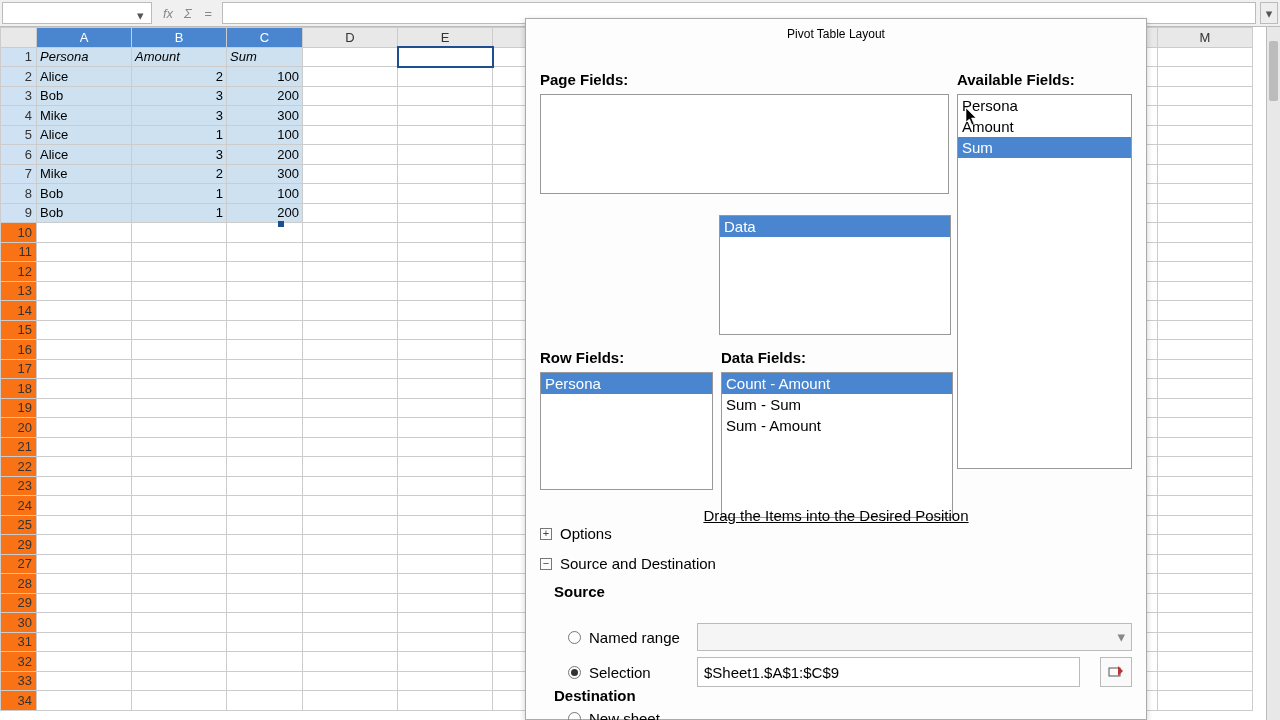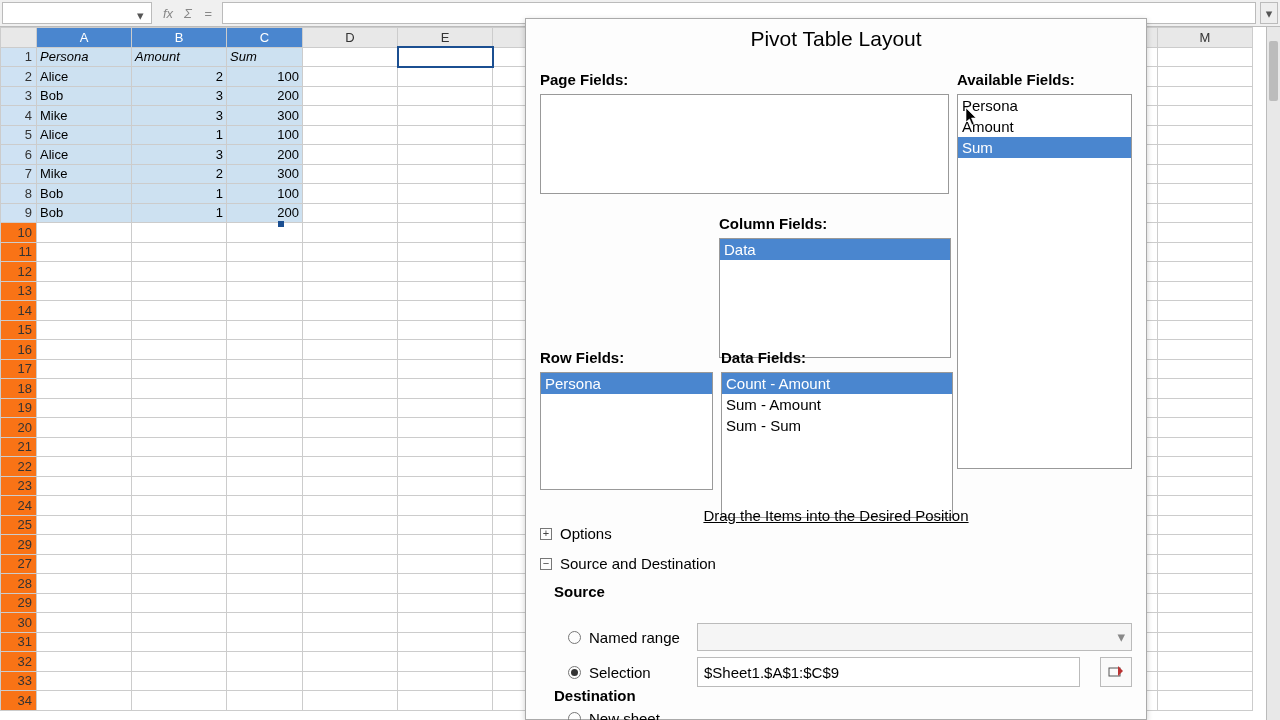--- a/index.html
+++ b/index.html
@@ -32,21 +32,21 @@
   .cell-sel { background: #cde1f1; }
   .header-cell { font-style: italic; }
   .active-cell { border: 2px solid #1b4f91 !important; background: #fff !important; }
 
   
   .vscroll { position: absolute; top: 27px; right: 0; bottom: 0; width: 14px; background: #e8e8e8; border-left: 1px solid #bbb; }
   .vscroll .thumb { position: absolute; top: 14px; left: 2px; right: 2px; height: 60px; background: #bcbcbc; border-radius: 2px; }
 
   
   .dialog { position: absolute; left: 525px; top: 18px; width: 622px; height: 702px; background: #fdfdfd; border: 1px solid #aaa; box-shadow: 0 2px 6px rgba(0,0,0,0.2); }
-  .dialog-title { text-align: center; font-size: 21px; font-weight: normal; padding: 8px 0 10px 0; }
+  .dialog-title { text-align: center; font-size: 12px; font-weight: normal; padding: 8px 0 10px 0; }
   .dialog-body { padding: 0 14px; }
   .section-label { font-size: 15px; font-weight: bold; margin-bottom: 6px; }
   .listbox { border: 1px solid #999; background: #fff; font-size: 15px; }
   .listbox div { padding: 2px 4px; }
   .listbox .sel { background: #4a86cf; color: #fff; }
 
   .row1 { display: flex; gap: 8px; align-items: flex-start; }
   .page-fields { flex: 1; }
   .page-fields .listbox { height: 100px; }
   .avail-fields { width: 175px; }
@@ -689,40 +689,39 @@
         <div class="listbox" id="avail-list">
             <div>Persona</div>
             <div>Amount</div>
             <div class="sel">Sum</div>
           </div>
       </div>
     </div>
 
     <div class="row2" style="position:absolute; top:186px; left:14px;">
       <div class="col-fields">
-        <div class="section-label">Column Fields:</div>
         <div class="listbox" id="colf-list">
             <div class="sel">Data</div>
           </div>
       </div>
     </div>
 
     <div class="row3">
       <div class="row-fields">
         <div class="section-label">Row Fields:</div>
         <div class="listbox" id="rowf-list">
             <div class="sel">Persona</div>
           </div>
       </div>
       <div class="data-fields">
         <div class="section-label">Data Fields:</div>
         <div class="listbox" id="dataf-list">
             <div class="sel">Count - Amount</div>
+            <div>Sum - Sum</div>
             <div>Sum - Amount</div>
-            <div>Sum - Sum</div>
           </div>
       </div>
     </div>
 
     <div class="hint">Drag the Items into the Desired Position</div>
 
     <div class="expander-row opt">
       <span class="box">+</span>
       <span>Options</span>
     </div>

